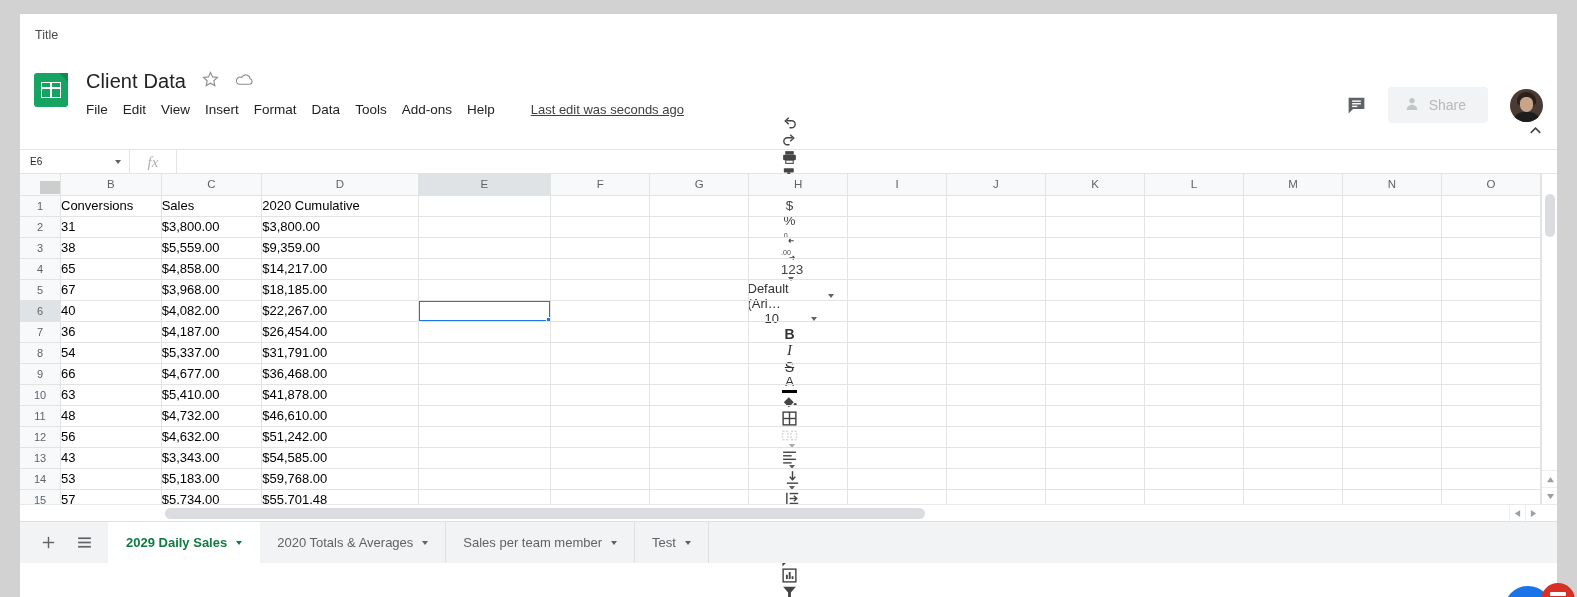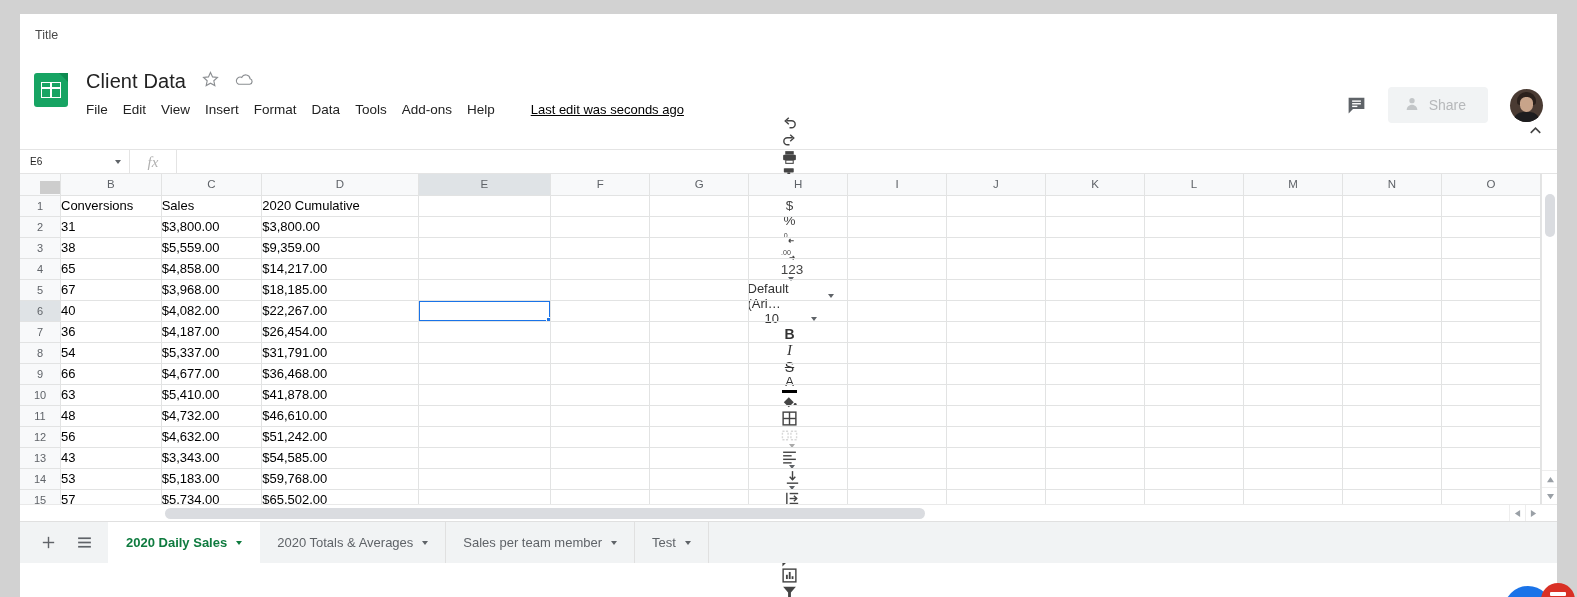--- a/index.html
+++ b/index.html
@@ -63,21 +63,21 @@
     margin-top: 3px; height: 22px;
   }
   .menuitem {
     font-size: 13.5px; color: #222;
     padding: 2px 7px; margin-right: 1px;
     border-radius: 3px; cursor: default;
     white-space: nowrap;
   }
   .menuitem:first-child { padding-left: 0; }
   .lastedit {
-    font-size: 13px; color: #000000;
+    font-size: 13px; color: #404040;
     text-decoration: underline;
     margin-left: 28px; white-space: nowrap;
   }
 
   .header-right {
     position: absolute; right: 14px; top: 30px;
     display: flex; align-items: center; gap: 0;
   }
   .comment-btn {
     width: 38px; height: 38px;
@@ -842,21 +842,21 @@
               <td class="cell"></td>
               <td class="cell"></td>
               <td class="cell"></td>
               <td class="cell"></td>
               <td class="cell"></td>
             </tr>
             <tr>
               <th class="rowhead">15</th>
               <td class="cell">57</td>
               <td class="cell">$5,734.00</td>
-              <td class="cell">$65,502.00</td>
+              <td class="cell">$55,701.48</td>
               <td class="cell"></td>
               <td class="cell"></td>
               <td class="cell"></td>
               <td class="cell"></td>
               <td class="cell"></td>
               <td class="cell"></td>
               <td class="cell"></td>
               <td class="cell"></td>
               <td class="cell"></td>
               <td class="cell"></td>
@@ -916,21 +916,21 @@
             <g stroke="#5f6368" stroke-width="2.4">
               <line x1="3" y1="4" x2="21" y2="4"></line>
               <line x1="3" y1="10" x2="21" y2="10"></line>
               <line x1="3" y1="16" x2="21" y2="16"></line>
             </g>
           </svg>
       </span>
     </div>
     <div class="tabs" id="sheet-tabs">
         <div class="tab active">
-          <span>2020 Daily Sales</span>
+          <span>2029 Daily Sales</span>
           <span class="caret"></span>
         </div>
         <div class="tab">
           <span>2020 Totals &amp; Averages</span>
           <span class="caret"></span>
         </div>
         <div class="tab">
           <span>Sales per team member</span>
           <span class="caret"></span>
         </div>

